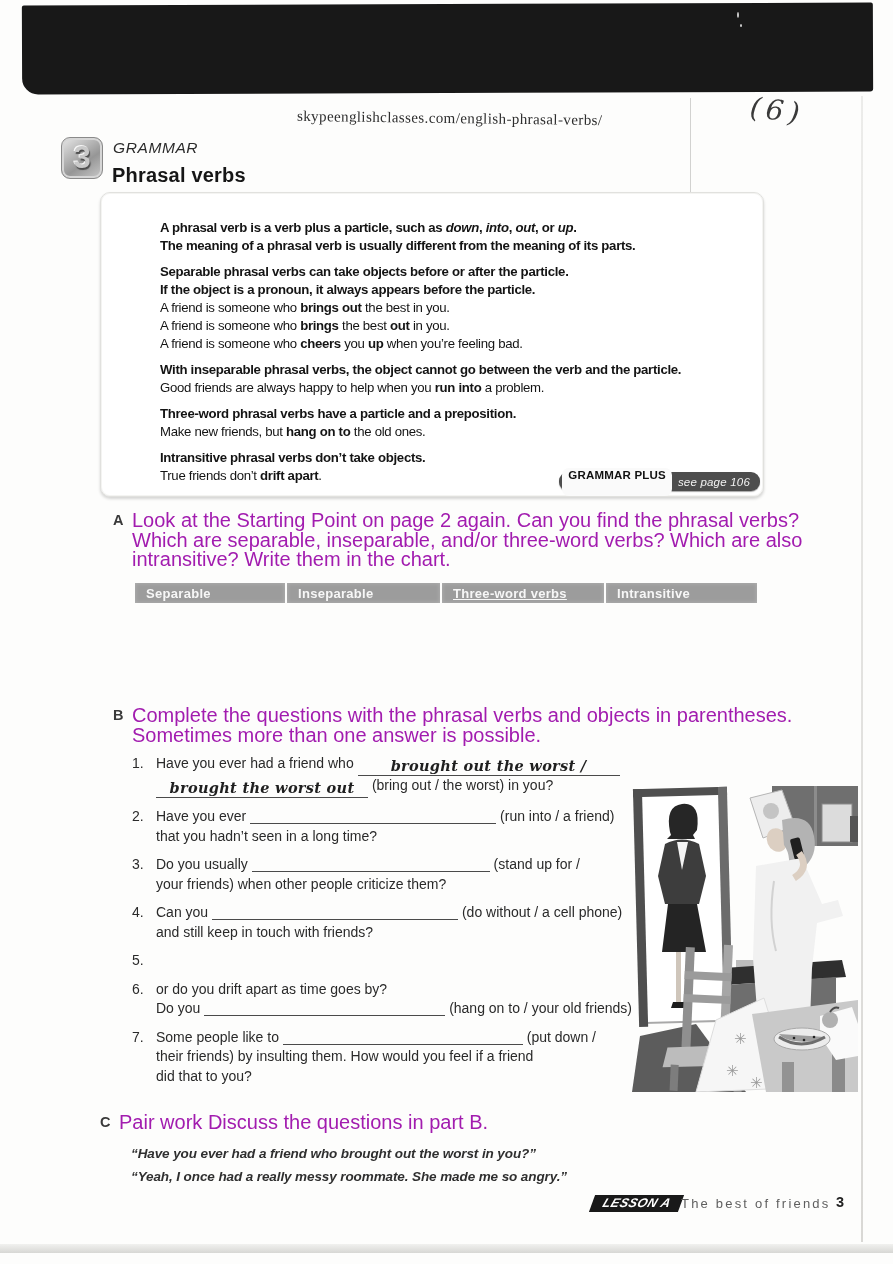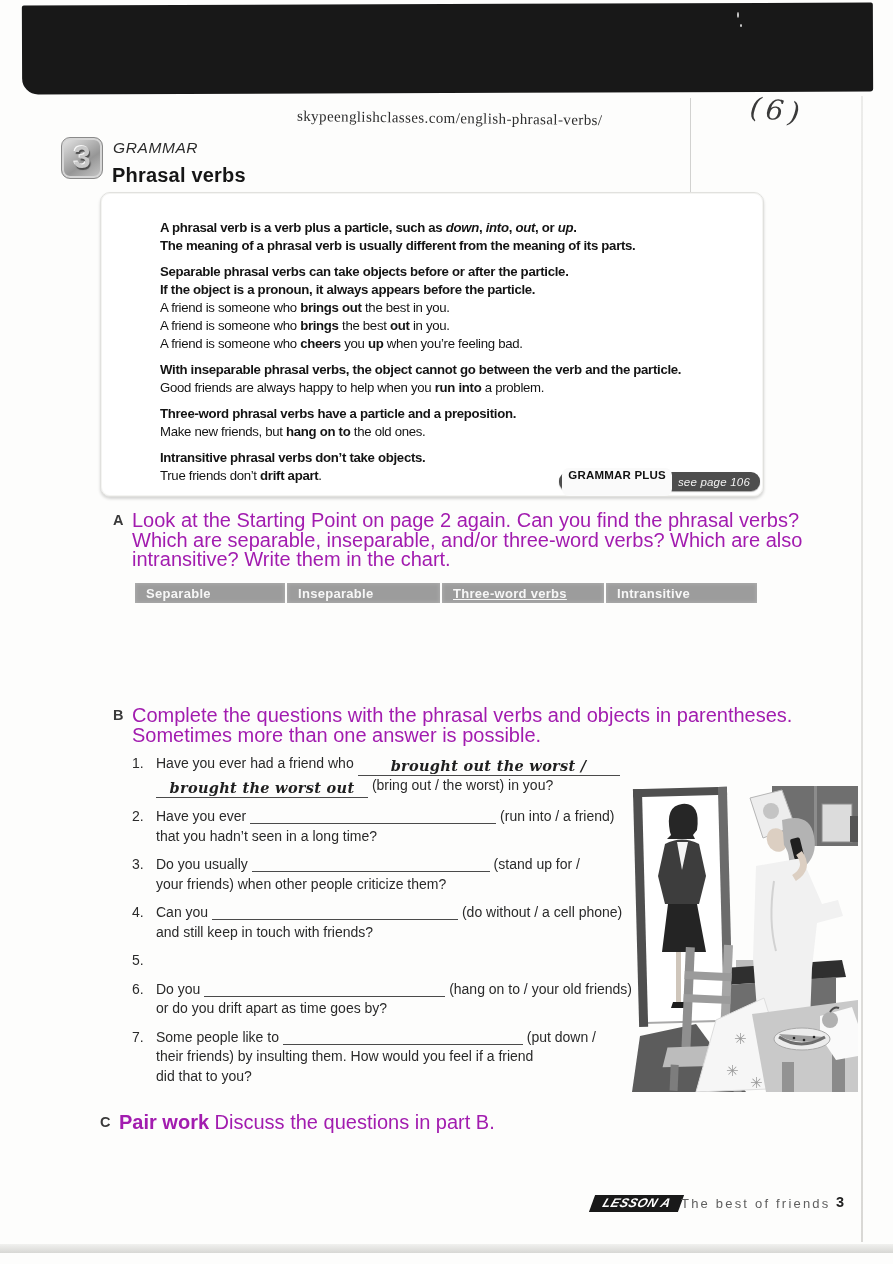--- a/index.html
+++ b/index.html
@@ -66,21 +66,21 @@
   .q-num{width:24px;flex:none;font-size:14px;line-height:19.5px;color:#2a2a2a;}
   .q-line{font-size:14px;line-height:19.5px;color:#2a2a2a;white-space:nowrap;}
   .seg-bl{display:inline-block;border-bottom:1.3px solid #4a4a4a;height:14px;vertical-align:-3px;}
   .seg-hb{display:inline-block;border-bottom:1.3px solid #4a4a4a;text-align:center;
           font-family:"DejaVu Serif",serif;font-style:italic;font-weight:bold;font-size:14.5px;
           color:#1f1f1f;vertical-align:-3px;letter-spacing:0.3px;height:19px;}
 
   .illustration{position:absolute;left:624px;top:786px;width:234px;height:306px;z-index:1;}
 
   .ex-c{left:100px;top:1113px;width:620px;}
-  .c-label{font-weight:bold;}
+  .c-label{font-weight:normal;}
   .quotes{position:absolute;left:131px;top:1143px;}
   .quote-line{font-size:13.5px;font-style:italic;font-weight:bold;color:#2f2f2f;
               line-height:22.5px;letter-spacing:-0.1px;white-space:nowrap;}
 
   
   .lesson-badge{position:absolute;left:592px;top:1195px;background:#191919;color:#ffffff;
                 font-weight:bold;font-style:italic;font-size:12.5px;padding:1px 11px 2px 11px;
                 transform:skewX(-20deg);letter-spacing:0.5px;}
   .lesson-title{position:absolute;left:681px;top:1196px;font-size:13px;color:#5e5e5e;letter-spacing:2.2px;}
   .page-num{position:absolute;left:836px;top:1194px;font-size:14.5px;font-weight:bold;color:#222;}
@@ -269,22 +269,22 @@
               <div class="q-line"><span class="seg-r">Can you </span><span class="seg-bl" style="width: 246px;"></span><span class="seg-r"> (do without / a cell phone)</span></div>
               <div class="q-line"><span class="seg-r">and still keep in touch with friends?</span></div>
             </div>
           </div>
           <div class="q-item">
             <span class="q-num">5.</span>
           </div>
           <div class="q-item">
             <span class="q-num">6.</span>
             <div class="q-body">
+              <div class="q-line"><span class="seg-r">or do you drift apart as time goes by?</span></div>
               <div class="q-line"><span class="seg-r">Do you </span><span class="seg-bl" style="width: 241px;"></span><span class="seg-r"> (hang on to / your old friends)</span></div>
-              <div class="q-line"><span class="seg-r">or do you drift apart as time goes by?</span></div>
             </div>
           </div>
           <div class="q-item">
             <span class="q-num">7.</span>
             <div class="q-body">
               <div class="q-line"><span class="seg-r">Some people like to </span><span class="seg-bl" style="width: 240px;"></span><span class="seg-r"> (put down /</span></div>
               <div class="q-line"><span class="seg-r">their friends) by insulting them. How would you feel if a friend</span></div>
               <div class="q-line"><span class="seg-r">did that to you?</span></div>
             </div>
           </div>
@@ -295,19 +295,23 @@
   <div class="ex ex-c">
     <span class="ex-letter">C</span>
     <div class="ex-body">
       <div class="t-line">
         <span class="c-label">Pair work</span>
         <span>Discuss the questions in part B.</span>
       </div>
     </div>
   </div>
 
+  <div class="quotes">
+    <div class="quote-line">“Have you ever had a friend who brought out the worst in you?”</div>
+    <div class="quote-line">“Yeah, I once had a really messy roommate. She made me so angry.”</div>
+  </div>
 
   <div class="lesson-badge">LESSON A</div>
   <div class="lesson-title">The best of friends</div>
   <div class="page-num">3</div>
 
   <div class="bottom-band"></div>
 </div>
 
 </body></html>

